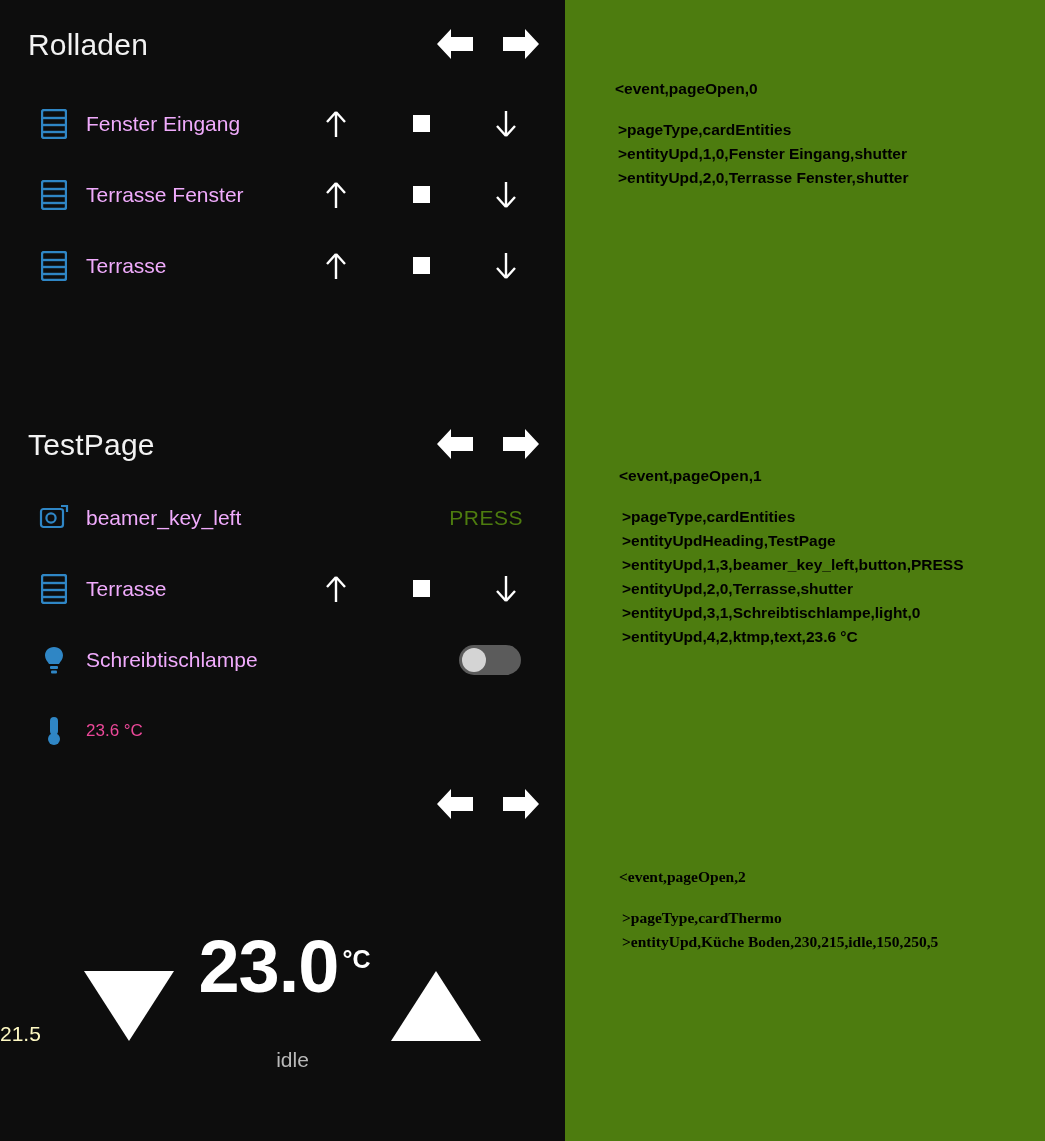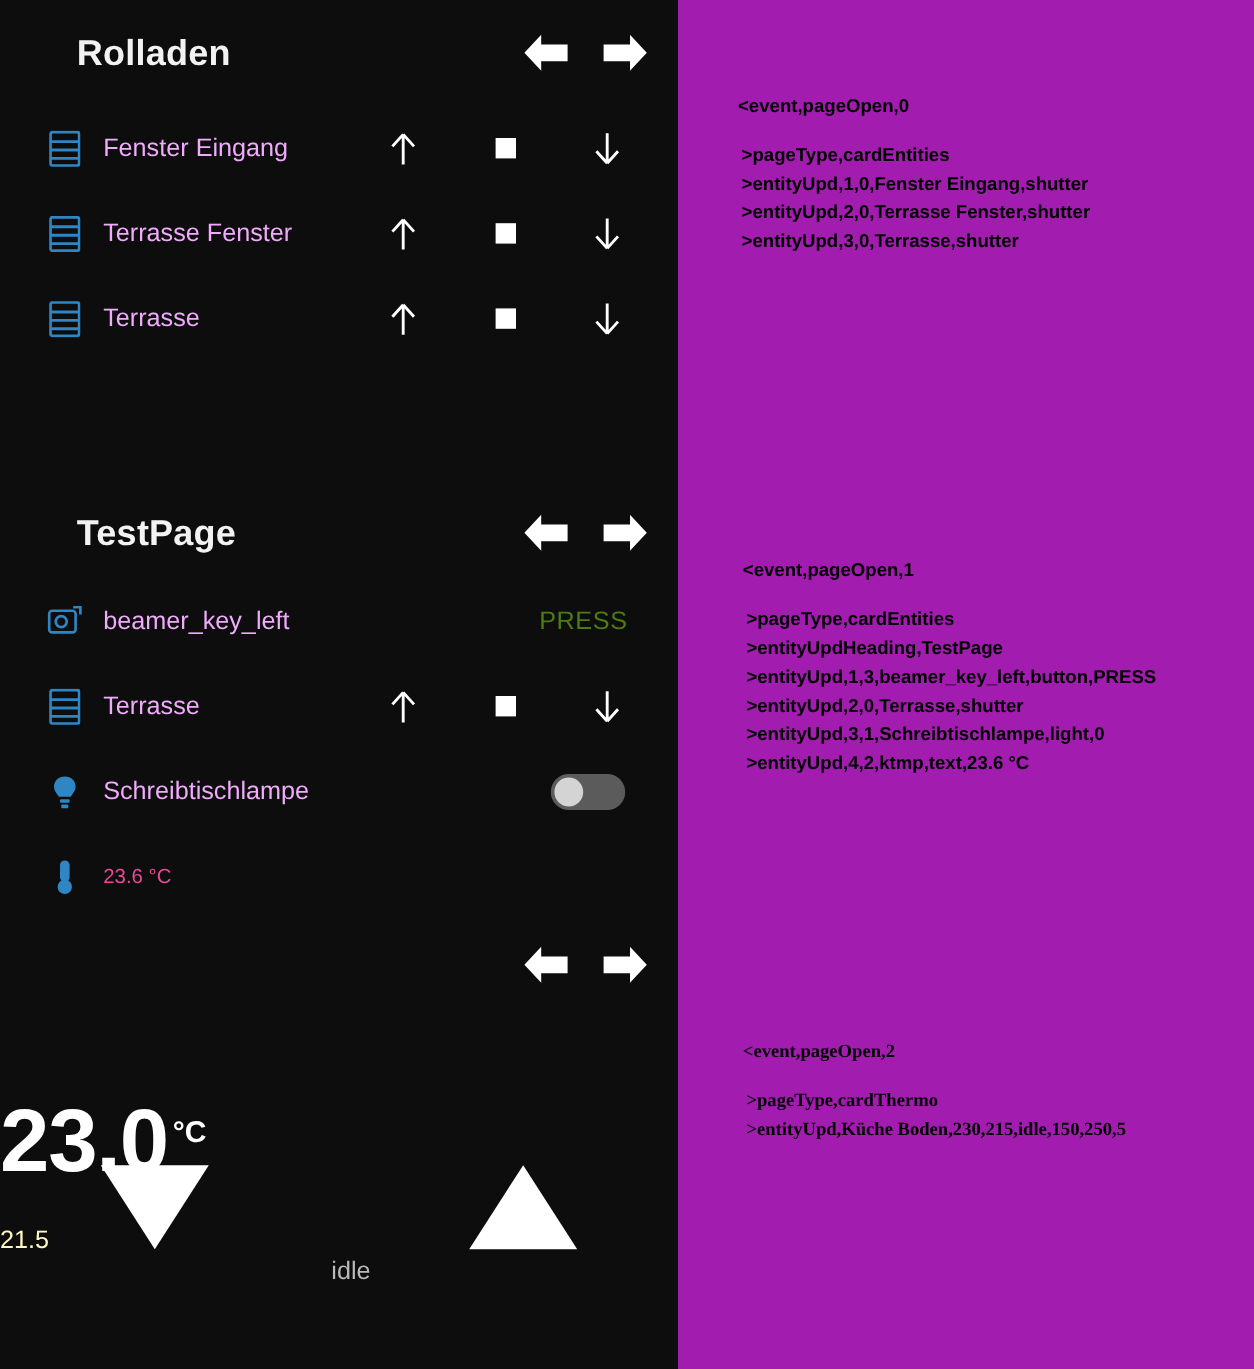--- a/index.html
+++ b/index.html
@@ -41,24 +41,23 @@
 
   .panel-header {
     position: relative;
     height: 76px;
   }
   .panel-title {
     position: absolute;
     left: 28px;
     top: 28px;
     font-size: 30px;
-    font-weight: 700;
+    font-weight: 400;
     color: #f2f2f2;
     letter-spacing: 0.2px;
-    margin-left: 36px;
   }
   .nav-arrows {
     position: absolute;
     right: 22px;
     top: 27px;
     display: flex;
     gap: 26px;
     align-items: center;
   }
   .arrow {
@@ -144,21 +143,22 @@
 
   
   .thermo-body {
     position: relative;
     height: 305px;
   }
   .thermo-temp {
     position: absolute;
     left: 0;
     right: 0;
-    top: 72px;
+    top: 88px;
+    text-align: center;
   }
   .thermo-temp .big {
     font-size: 74px;
     font-weight: bold;
     color: #ffffff;
     letter-spacing: -1px;
   }
   .thermo-temp .unit {
     font-size: 25px;
     font-weight: bold;
@@ -206,21 +206,21 @@
     border-bottom: 70px solid #ffffff;
   }
 
   
   .log {
     position: absolute;
     left: 565px;
     top: 0;
     width: 480px;
     height: 1141px;
-    background: #a21caf;
+    background: #4d7c0f;
     color: #000000;
     font-family: "Liberation Sans", sans-serif;
   }
   .log-block {
     position: absolute;
     left: 50px;
   }
   .log-event {
     font-size: 15.5px;
     font-weight: bold;
@@ -462,21 +462,20 @@
 
   </div>
 
   <div class="log">
 
     <div class="log-block blk1">
       <div class="log-event">&lt;event,pageOpen,0</div>
       <div class="log-line">&gt;pageType,cardEntities</div>
       <div class="log-line">&gt;entityUpd,1,0,Fenster Eingang,shutter</div>
       <div class="log-line">&gt;entityUpd,2,0,Terrasse Fenster,shutter</div>
-      <div class="log-line">&gt;entityUpd,3,0,Terrasse,shutter</div>
     </div>
 
     <div class="log-block blk2">
       <div class="log-event">&lt;event,pageOpen,1</div>
       <div class="log-line">&gt;pageType,cardEntities</div>
       <div class="log-line">&gt;entityUpdHeading,TestPage</div>
       <div class="log-line">&gt;entityUpd,1,3,beamer_key_left,button,PRESS</div>
       <div class="log-line">&gt;entityUpd,2,0,Terrasse,shutter</div>
       <div class="log-line">&gt;entityUpd,3,1,Schreibtischlampe,light,0</div>
       <div class="log-line">&gt;entityUpd,4,2,ktmp,text,23.6 °C</div>

